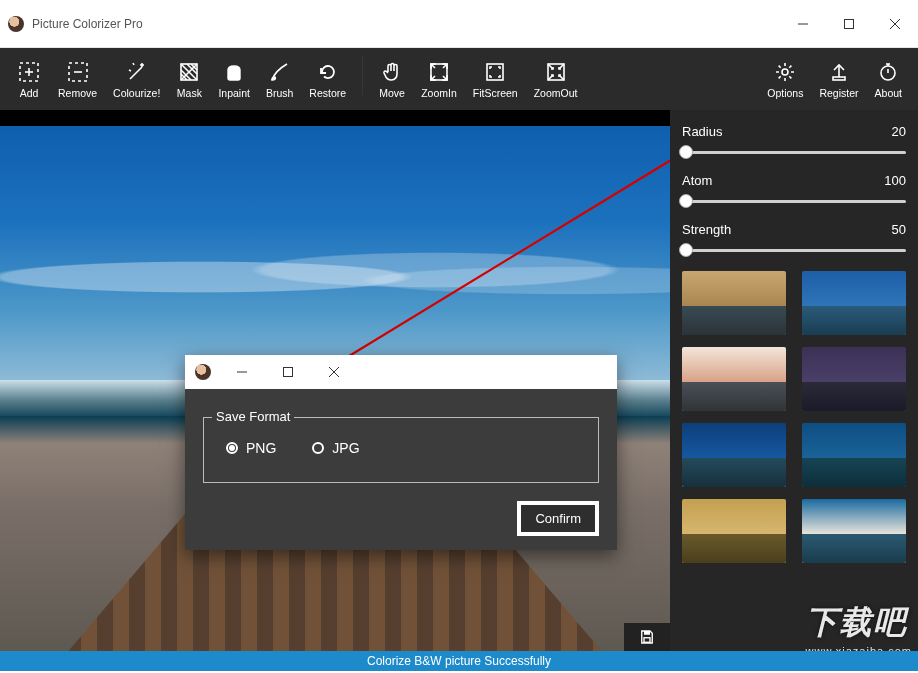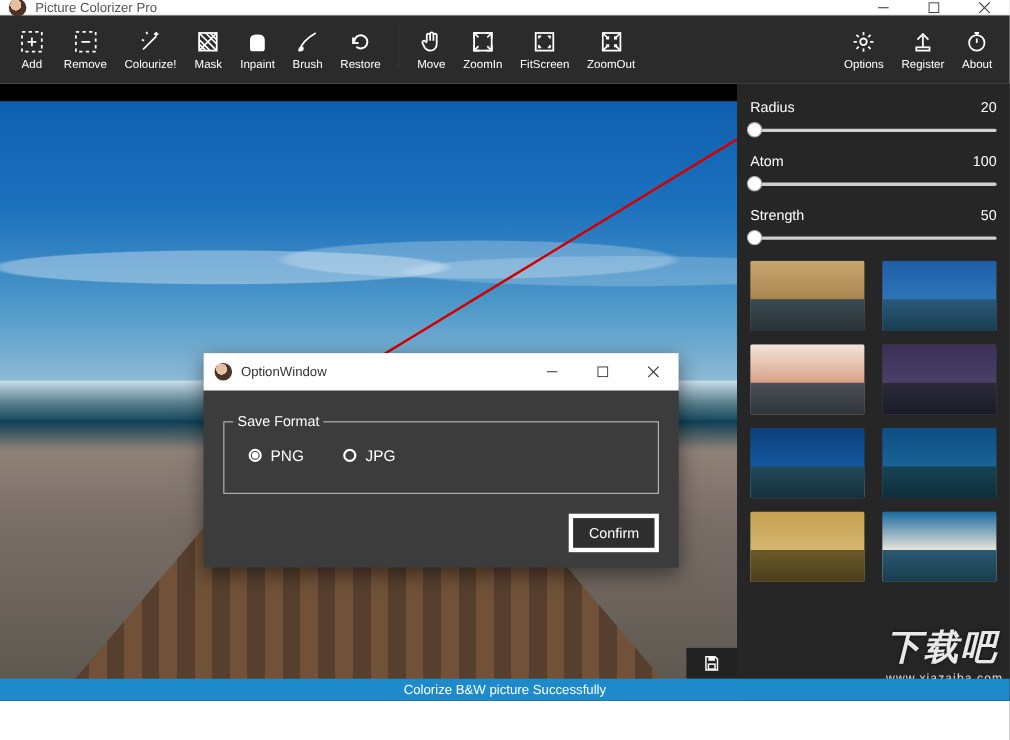--- a/index.html
+++ b/index.html
@@ -1,19 +1,19 @@
 <!DOCTYPE html>
 <html><head>
 <meta charset="utf-8">
 <style>
   * { box-sizing: border-box; margin: 0; padding: 0; font-family: "Segoe UI", Arial, sans-serif; }
   body { width: 918px; height: 673px; background: #fff; position: relative; overflow: hidden; }
 
   
-  .titlebar { height: 14px; background: #fff; display: flex; align-items: center; padding-left: 8px; border-bottom: 1px solid #e5e5e5; }
+  .titlebar { height: 48px; background: #fff; display: flex; align-items: center; padding-left: 8px; border-bottom: 1px solid #e5e5e5; }
   .titlebar .app-icon { width: 16px; height: 16px; border-radius: 50%; background: radial-gradient(circle at 40% 35%, #e8c0a0 35%, #4a342a 36%); margin-right: 8px; }
   .titlebar .title { font-size: 12px; color: #555; flex: 1; }
   .win-controls { display: flex; }
   .win-btn { width: 46px; height: 30px; display: flex; align-items: center; justify-content: center; cursor: pointer; }
   .win-btn svg { width: 10px; height: 10px; stroke: #333; stroke-width: 1; fill: none; }
 
   
   .toolbar { height: 62px; background: #2b2b2b; display: flex; align-items: center; padding: 0 10px; color: #fff; }
   .tool-group-left { display:flex; gap: 4px; }
   .tool-group-right { display:flex; gap: 4px; margin-left:auto; }
@@ -271,21 +271,20 @@
           <marker id="ah" markerWidth="12" markerHeight="12" refX="10" refY="4" orient="auto">
             <path d="M0,0 L12,4 L0,8 Z" fill="#d40000"></path>
           </marker>
         </defs>
       <line x1="290" y1="282" x2="740" y2="8" stroke="#d40000" stroke-width="2.2" marker-end="url(#ah)"></line>
     </svg>
 
     <div class="modal">
       <div class="modal-header">
         <span class="app-icon"></span>
-        <span class="mtitle">OptionWindow</span>
         <div class="win-btn">
             <svg>
               <line x1="0" y1="5" x2="10" y2="5"></line>
             </svg>
           </div>
         <div class="win-btn">
             <svg>
               <rect x="0.5" y="0.5" width="9" height="9"></rect>
             </svg>
           </div>

